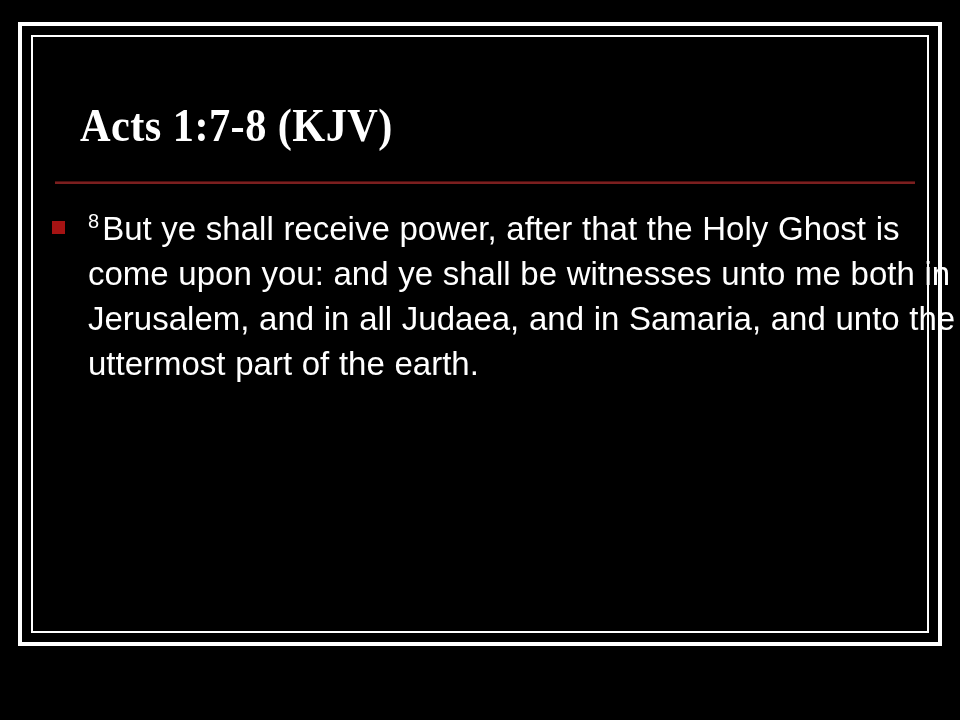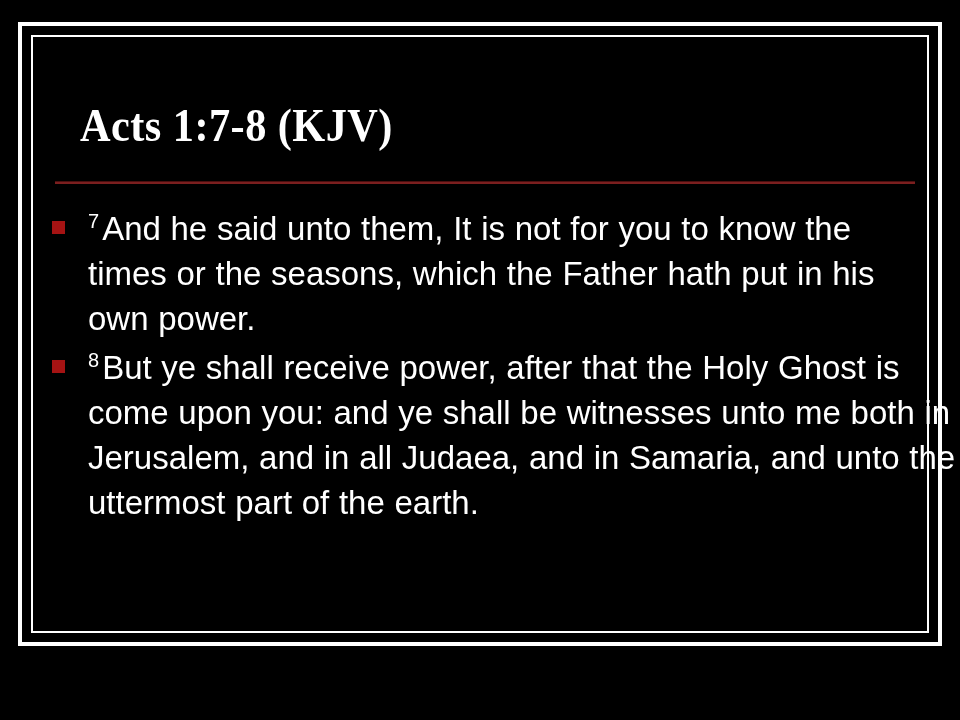--- a/index.html
+++ b/index.html
@@ -128,24 +128,20 @@
 
   <div id="frame-outer"></div>
   <div id="frame-inner"></div>
 
   <div id="title">Acts 1:7-8 (KJV)</div>
 
   <div id="title-rule"></div>
 
   <div id="body">
 
-    <div class="bullet-row" id="bullet-1">
-      <span class="bullet-marker"></span>
-      <span class="bullet-text"><span class="verse-num">7</span><span>And he said unto them, It is not for you to know the times or the seasons, which the Father hath put in his own power.</span></span>
-    </div>
 
     <div class="bullet-row" id="bullet-2">
       <span class="bullet-marker"></span>
       <span class="bullet-text"><span class="verse-num">8</span><span>But ye shall receive power, after that the Holy Ghost is come upon you: and ye shall be witnesses unto me both in Jerusalem, and in all Judaea, and in Samaria, and unto the uttermost part of the earth.</span></span>
     </div>
 
   </div>
 
 </div>
 

